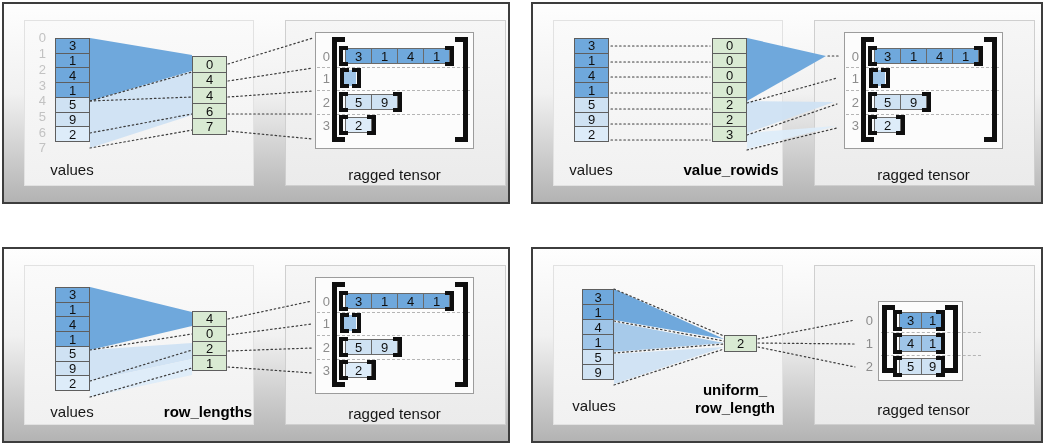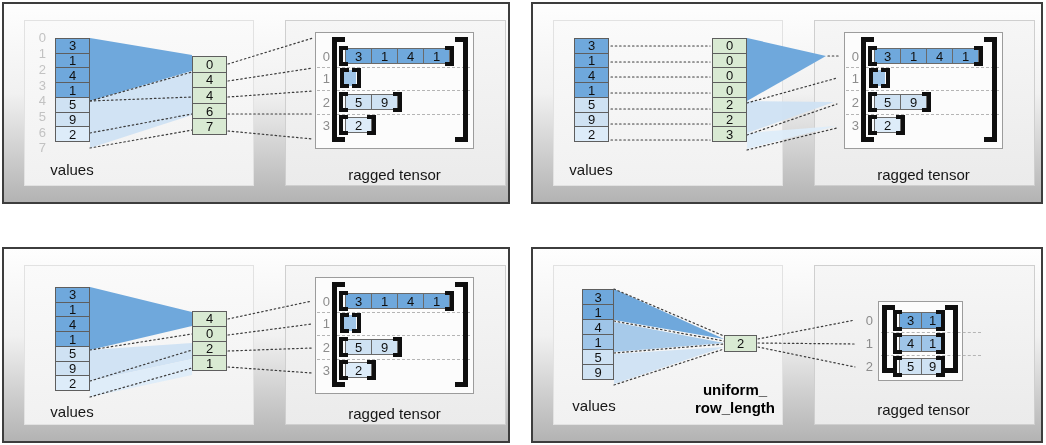--- a/index.html
+++ b/index.html
@@ -170,20 +170,21 @@
     <div class="col gcol" style="left:179px;top:34px;width:35px;">
         <div class="cell">0</div>
         <div class="cell">0</div>
         <div class="cell">0</div>
         <div class="cell">0</div>
         <div class="cell">2</div>
         <div class="cell">2</div>
         <div class="cell">3</div>
       </div>
     <div class="lbl" style="left:8px;top:157px;width:100px;">values</div>
+    <div class="lbl b" style="left:126px;top:157px;width:144px;">value_rowids</div>
     <div class="lbl" style="left:281px;top:162px;width:219px;">ragged tensor</div>
     <div class="bigbk l" style="left:328px;top:33px;"></div>
     <div class="bigbk r" style="left:451px;top:33px;"></div>
     <div class="ridx" style="left:311px;top:45px;">0</div>
     <div class="ridx" style="left:311px;top:67px;">1</div>
     <div class="ridx" style="left:311px;top:91px;">2</div>
     <div class="ridx" style="left:311px;top:114px;">3</div>
     <div class="trow" style="left:341px;top:44px;">
         <div class="cell" style="background: rgb(111, 168, 220);">3</div>
         <div class="cell" style="background: rgb(111, 168, 220);">1</div>
@@ -236,20 +237,21 @@
         <div class="cell" style="background: rgb(207, 226, 243);">9</div>
         <div class="cell" style="background: rgb(221, 236, 249);">2</div>
       </div>
     <div class="col gcol" style="left:188px;top:62px;width:35px;">
         <div class="cell">4</div>
         <div class="cell">0</div>
         <div class="cell">2</div>
         <div class="cell">1</div>
       </div>
     <div class="lbl" style="left:18px;top:154px;width:100px;">values</div>
+    <div class="lbl b" style="left:140px;top:154px;width:128px;">row_lengths</div>
     <div class="lbl" style="left:281px;top:156px;width:219px;">ragged tensor</div>
     <div class="bigbk l" style="left:328px;top:33px;"></div>
     <div class="bigbk r" style="left:451px;top:33px;"></div>
     <div class="ridx" style="left:311px;top:45px;">0</div>
     <div class="ridx" style="left:311px;top:67px;">1</div>
     <div class="ridx" style="left:311px;top:91px;">2</div>
     <div class="ridx" style="left:311px;top:114px;">3</div>
     <div class="trow" style="left:341px;top:44px;">
         <div class="cell" style="background: rgb(111, 168, 220);">3</div>
         <div class="cell" style="background: rgb(111, 168, 220);">1</div>

